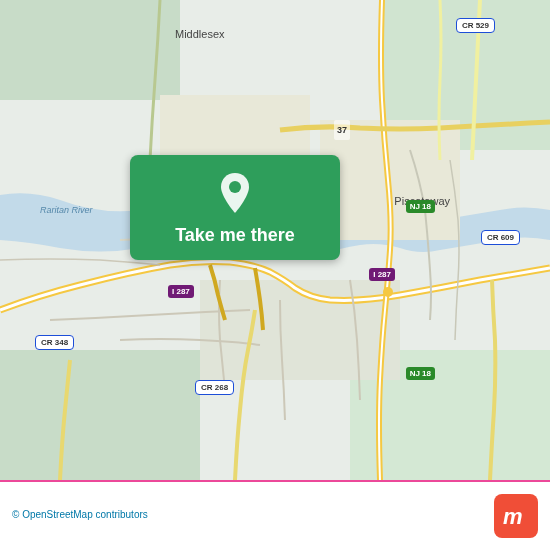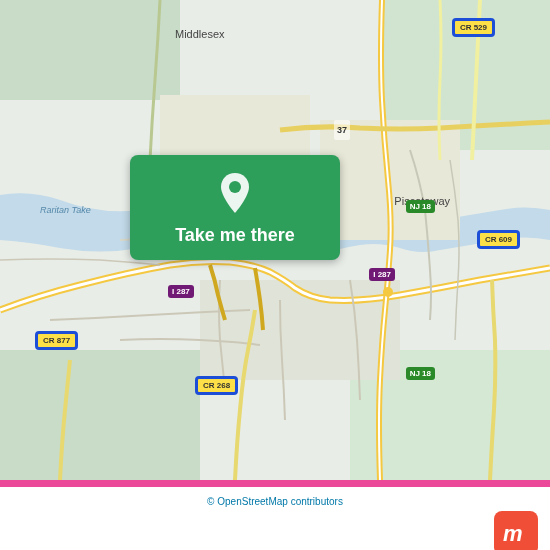--- a/index.html
+++ b/index.html
@@ -60,22 +60,21 @@
     }
 
     
     #info-bar {
       width: 550px;
       height: 70px;
       background-color: white;
       display: flex;
       align-items: center;
       padding: 8px 12px;
-      border-top: 7px solid #ec4899;
-      flex-direction: column;
+      border-top: 2px solid #ec4899;
     }
 
     .moovit-logo {
       margin-left: auto;
       display: flex;
       align-items: center;
       flex-shrink: 0;
     }
 
     .info-text-block {
@@ -136,21 +135,21 @@
       font-weight: bold;
       color: white;
       padding: 2px 5px;
       border-radius: 3px;
       display: flex;
       align-items: center;
       justify-content: center;
     }
     .shield-blue { background: #701a75; margin-left: 13px; }
     .shield-green { background: #2a8a2a; }
-    .shield-yellow { background: #fde047; color: #333; border: 3px solid #1d4ed8; border-radius: 4px;}
+    .shield-yellow { background: #ffffff; color: #333; border: 1px solid #1d4ed8; border-radius: 4px;}
   </style>
 </head>
 <body>
 
 <div id="map-container">
 
   <svg class="map-svg" viewBox="0 0 550 480" xmlns="http://www.w3.org/2000/svg">
 
     <rect width="550" height="480" fill="#e8ede8"></rect>
 
@@ -201,21 +200,21 @@
     <path d="M0,260 Q50,258 100,260 Q130,262 160,265" stroke="#ccc8b8" stroke-width="1.5" fill="none"></path>
     <path d="M410,150 Q420,180 425,210 Q428,240 430,270 Q432,295 430,320" stroke="#c8c8b8" stroke-width="2" fill="none"></path>
     <path d="M450,160 Q455,190 458,220 Q460,250 458,280 Q456,310 455,340" stroke="#c8c8b8" stroke-width="1.5" fill="none"></path>
 
     <path d="M195,205 Q198,220 200,235" stroke="#d8c880" stroke-width="4" fill="none"></path>
     <path d="M230,215 Q232,228 233,242" stroke="#d8c880" stroke-width="3" fill="none"></path>
   </svg>
 
   <div class="place-label" style="top:28px; left:175px;">Middlesex</div>
   <div class="place-label" style="top:195px; right:100px;">Piscataway</div>
-  <div class="place-label" style="top:205px; left:40px; font-size:9px; color:#5588aa; font-style:italic;">Raritan Take</div>
+  <div class="place-label" style="top:205px; left:40px; font-size:9px; color:#5588aa; font-style:italic;">Raritan River</div>
 
   <div class="shield shield-blue" style="top:285px; left:155px; font-size:8px; padding:2px 4px;">
     <span>I 287</span>
   </div>
   <div class="shield shield-blue" style="top:268px; right:155px; font-size:8px; padding:2px 4px;">
     <span>I 287</span>
   </div>
 
   <div class="shield shield-green" style="bottom:100px; right:115px; font-size:8px; padding:2px 4px;">
     <span>NJ 18</span>
@@ -226,21 +225,21 @@
 
   <div class="road-label" style="top:120px; right:200px;">37</div>
 
   <div class="shield shield-yellow" style="top:18px; right:55px; font-size:8px;">
     <span>CR 529</span>
   </div>
   <div class="shield shield-yellow" style="top:230px; right:30px; font-size:8px;">
     <span>CR 609</span>
   </div>
   <div class="shield shield-yellow" style="bottom:130px; left:35px; font-size:8px;">
-    <span>CR 877</span>
+    <span>CR 348</span>
   </div>
   <div class="shield shield-yellow" style="bottom:85px; left:195px; font-size:8px;">
     <span>CR 268</span>
   </div>
 
   <div class="take-me-there-btn">
 
     <div class="location-pin">
       <svg width="36" height="44" viewBox="0 0 36 44" xmlns="http://www.w3.org/2000/svg">
         <path d="M18 2 C10 2 4 8 4 16 C4 26 18 42 18 42 C18 42 32 26 32 16 C32 8 26 2 18 2 Z" fill="white" opacity="0.9"></path>

